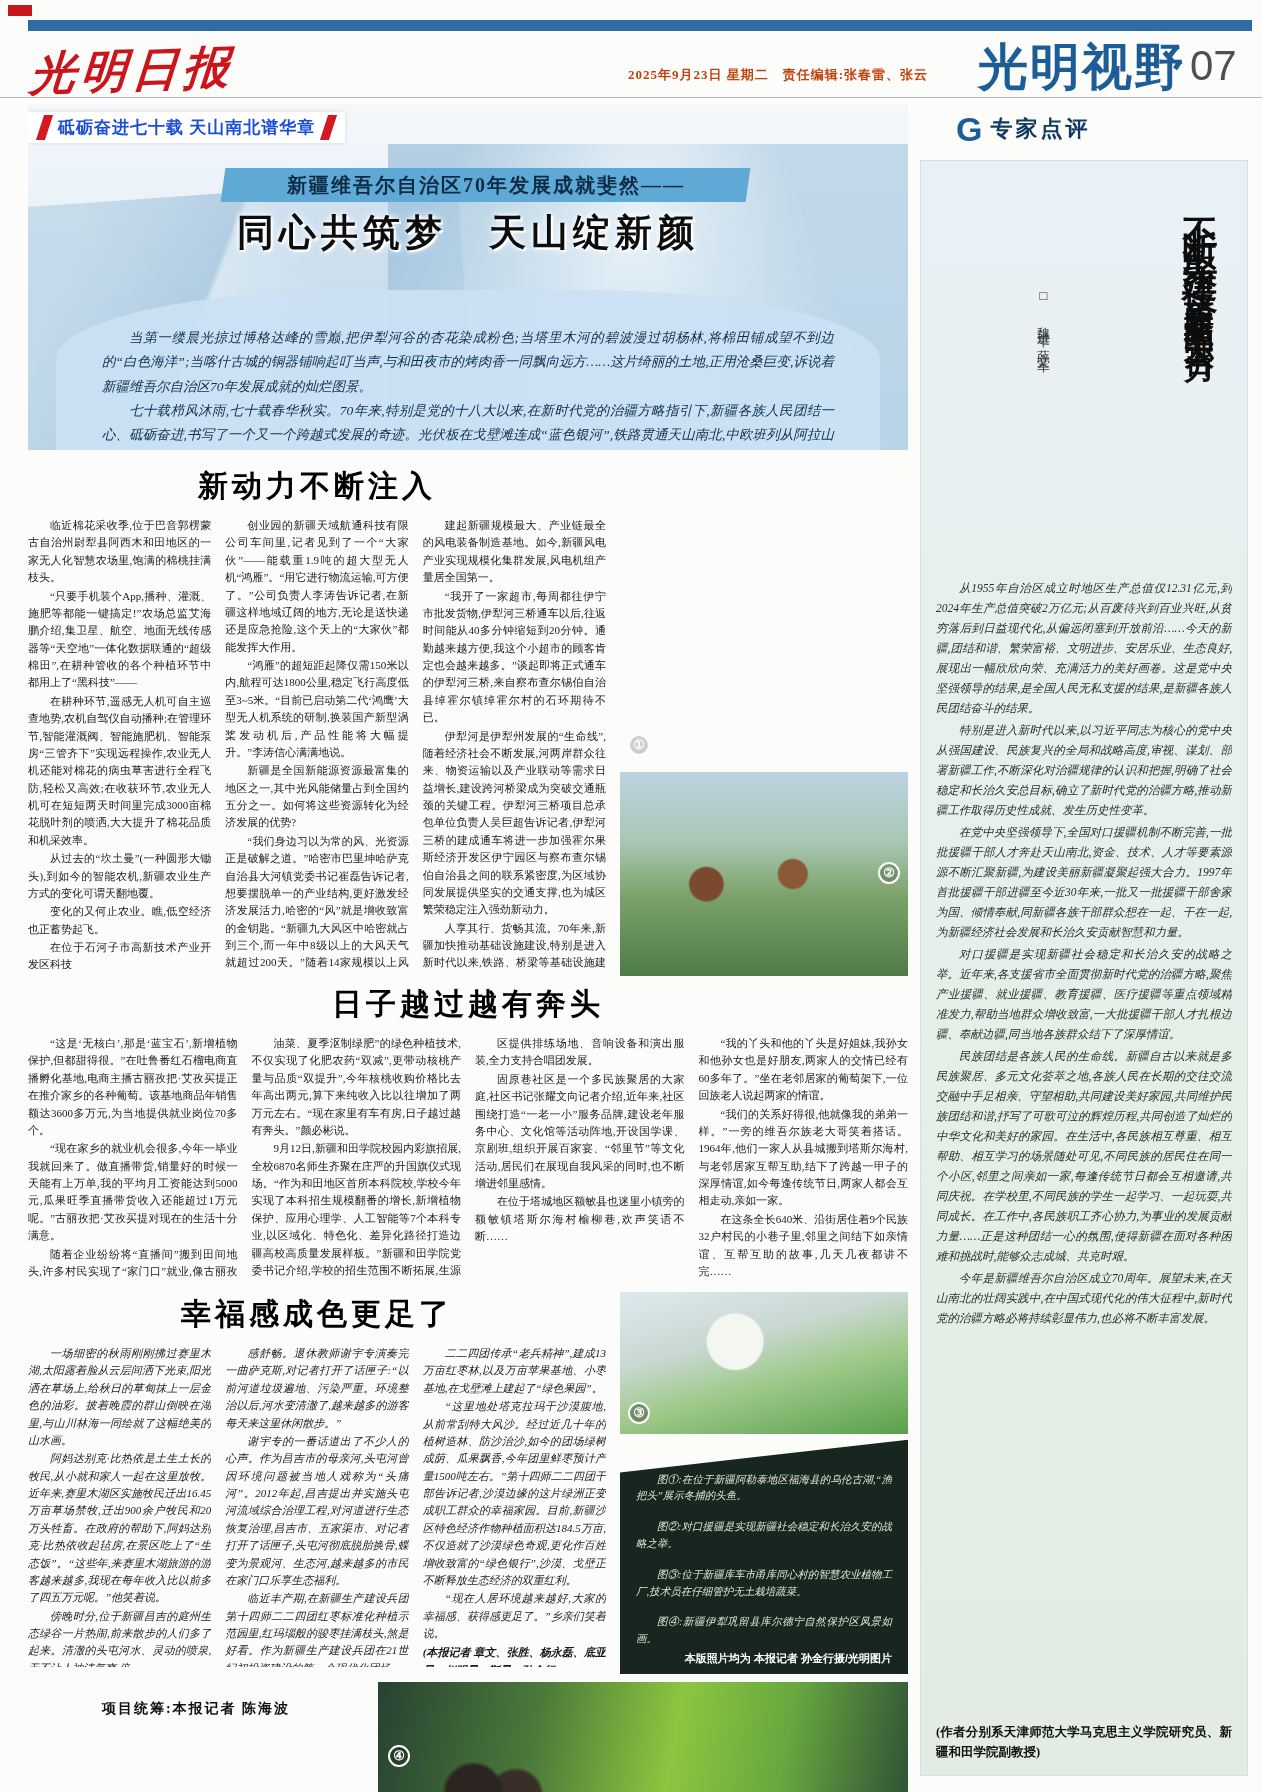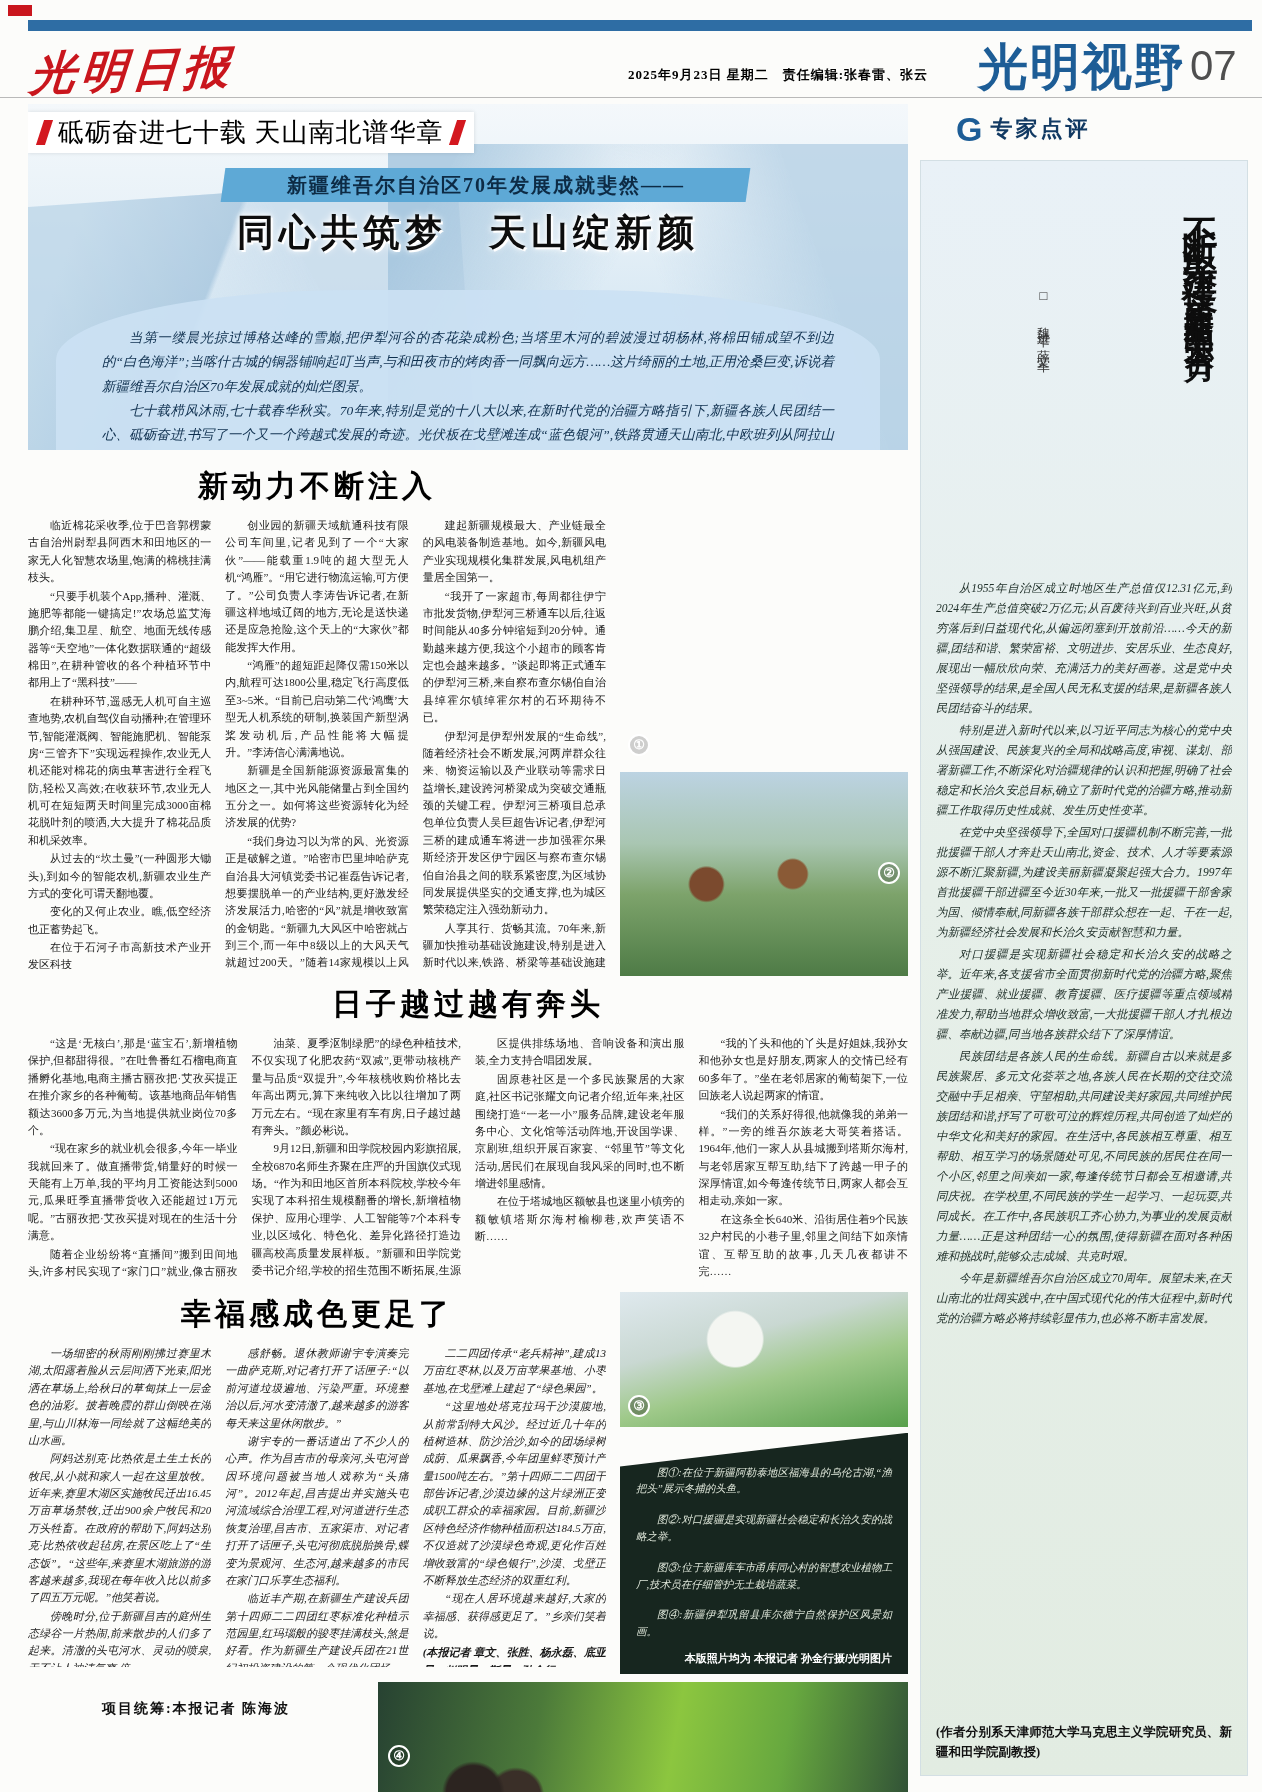--- a/index.html
+++ b/index.html
@@ -5,21 +5,21 @@
   * { margin:0; padding:0; box-sizing:border-box; }
   html,body { background:#e9e9e9; }
   .page { position:relative; width:1262px; height:1792px; margin:0 auto; background:#fcfcfa;
           font-family:"Liberation Serif","DejaVu Serif",serif; color:#1a1a1a; overflow:hidden; }
 
   
   .top-red   { position:absolute; left:8px; top:5px; width:24px; height:11px; background:#c9161d; }
   .top-blue  { position:absolute; left:28px; top:20px; right:10px; height:11px; background:#2e6da4; }
   .masthead  { position:absolute; left:30px; top:40px; font-size:46px; font-weight:bold; font-style:italic;
                color:#c9161d; letter-spacing:5px; transform:skewX(-6deg) rotate(-2deg); }
-  .dateline  { position:absolute; left:628px; top:66px; font-size:13px; font-weight:bold; color:#000000; letter-spacing:1px; }
+  .dateline  { position:absolute; left:628px; top:66px; font-size:13px; font-weight:bold; color:#c2410c; letter-spacing:1px; }
   .dateline span { margin-right:14px; }
   .section-name { position:absolute; left:978px; top:34px; font-size:50px; font-weight:900; color:#1d5d96; letter-spacing:2px; }
   .page-num  { position:absolute; left:1190px; top:42px; font-size:42px; color:#4f4f4f;
                font-family:"Liberation Sans","DejaVu Sans",sans-serif; }
   .header-rule { position:absolute; left:0; top:97px; width:100%; height:1px; background:#b9b9b9; }
 
   
   .main { position:absolute; left:28px; top:104px; width:880px; height:1682px; }
 
   
@@ -29,21 +29,21 @@
           background:linear-gradient(115deg,#bed7e9 20%,#a7c6de 45%,transparent 46%),
                      linear-gradient(245deg,#c8dcec 30%,transparent 55%);
           transform:rotate(-4deg); opacity:.8; }
   .hero::after  { content:""; position:absolute; right:-40px; top:40px; width:560px; height:320px;
           background:linear-gradient(250deg,#b3cfe4 25%,transparent 50%),
                      linear-gradient(120deg,#9fc2dc 10%,transparent 40%);
           opacity:.75; }
   .banner { position:absolute; left:0; top:8px; z-index:3; background:#fff; padding:3px 12px;
             display:flex; align-items:center; gap:9px; box-shadow:0 0 4px rgba(0,0,0,.12); }
   .slash  { width:9px; height:25px; background:#d3181f; transform:skewX(-18deg); }
-  .banner-text { color:#000000; font-weight:400; font-size:26px; letter-spacing:1px; }
+  .banner-text { color:#1d4ed8; font-weight:700; font-size:17px; letter-spacing:1px; }
   .kicker { position:absolute; left:195px; top:64px; width:525px; height:34px; z-index:3;
             background:#5ea9d6; transform:skewX(-8deg); display:flex; align-items:center; justify-content:center; }
   .kicker-text { transform:skewX(8deg); color:#0d2b45; font-size:20px; font-weight:bold; letter-spacing:2px; }
   .headline { position:absolute; left:0; right:0; top:104px; z-index:3; text-align:center;
               font-size:37px; font-weight:900; color:#0d0d0d; letter-spacing:5px;
               text-shadow:0 0 5px #fff,0 0 9px #fff,2px 2px 0 #fff; }
   .intro { position:absolute; z-index:2; left:28px; right:28px; top:186px; bottom:0;
            background:rgba(203,225,243,.92); border-radius:300px 300px 0 0 / 70px 70px 0 0;
            padding:36px 46px 8px; }
   .intro p { font-size:13.5px; line-height:1.8; color:#0e2f4e; text-align:justify;
@@ -89,21 +89,21 @@
   .sec3 { display:flex; gap:14px; height:386px; margin-top:4px; }
   .sec3-left { width:578px; }
   .sec3-left .sec-head { margin:6px 0 10px; }
   .sec3-left .cols { height:322px;font-style:italic; }
   .byline { font-size:11px; font-weight:bold; line-height:1.58; text-align:justify; margin-top:2px; }
 
   .caption-panel { flex:1; background:#17261f; padding:12px 16px 8px; clip-path:polygon(0 14%,100% 0,100% 100%,0 100%); }
   .caption-panel .cap { font-size:10.5px; line-height:1.6; color:#dfe7da; text-align:justify;
                         text-indent:2em; font-style:italic; margin-bottom:1px; margin-top:14px; }
   .caption-panel .cap:first-child { margin-top:20px; }
-  .photo-credit { margin-top:10px; text-align:right; font-size:11px; font-weight:bold; color:#fff;
+  .photo-credit { margin-top:3px; text-align:right; font-size:11px; font-weight:bold; color:#fff;
                   font-family:"Liberation Sans","DejaVu Sans",sans-serif; }
 
   .bottomrow { display:flex; gap:14px; height:158px; margin-top:8px; }
   .coordinator-box { width:336px; display:flex; align-items:flex-start; justify-content:center; padding-top:18px; }
   .coordinator { font-size:14px; font-weight:bold; letter-spacing:2px; color:#111; }
   .photo4-wrap { flex:1; position:relative; }
 
   
   .sidebar { position:absolute; left:920px; top:104px; width:334px; height:1682px; }
   .sb-head { display:flex; align-items:center; gap:8px; padding:8px 0 6px 36px; }

